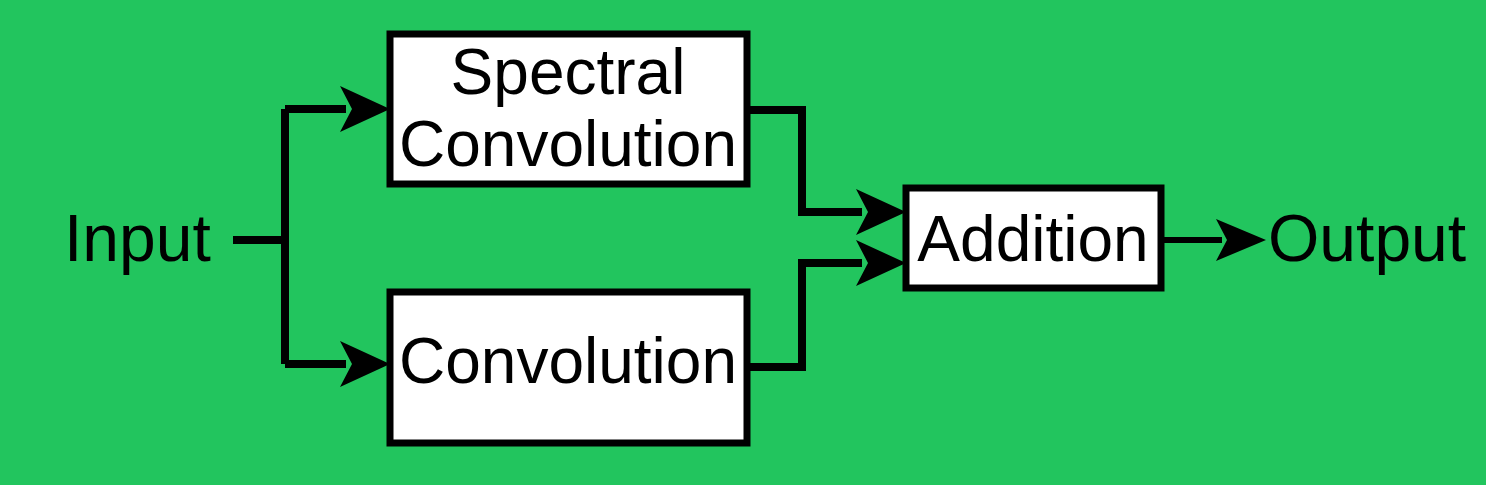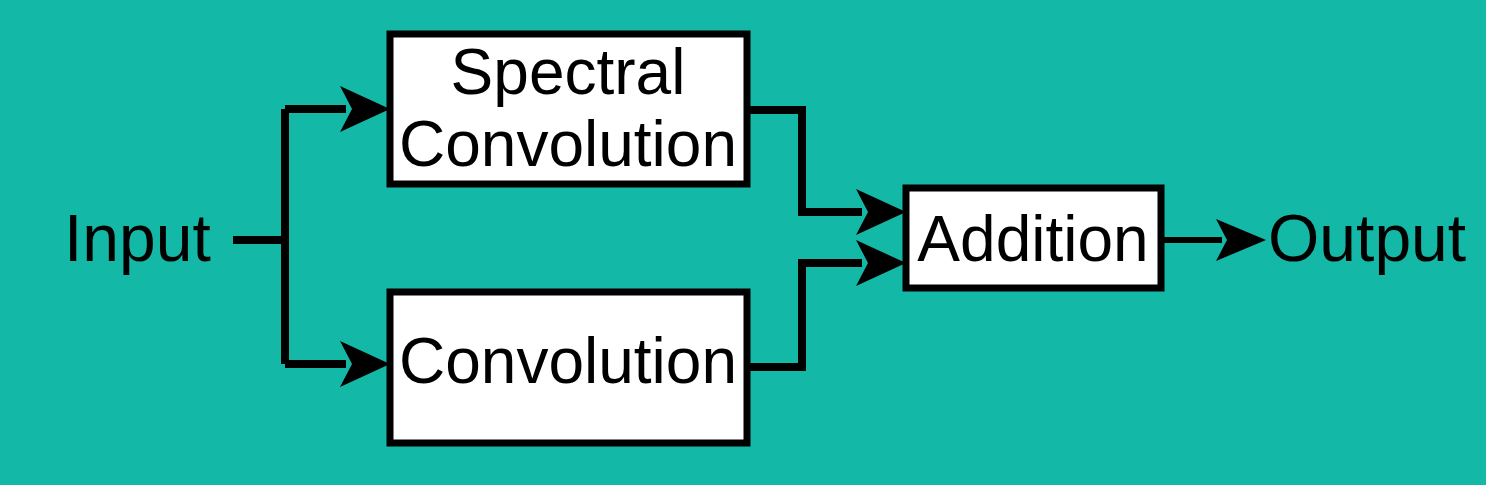--- a/index.html
+++ b/index.html
@@ -10,21 +10,21 @@
   body {
     width: 1486px;
     height: 485px;
     overflow: hidden;
     font-family: "Liberation Sans", sans-serif;
   }
   #diagram-root {
     position: relative;
     width: 1486px;
     height: 485px;
-    background: #14b8a6;
+    background: #22c55e;
   }
   svg.diagram-canvas {
     display: block;
     width: 1486px;
     height: 485px;
   }
   .block-rect {
     fill: #ffffff;
     stroke: #000000;
     stroke-width: 7;

